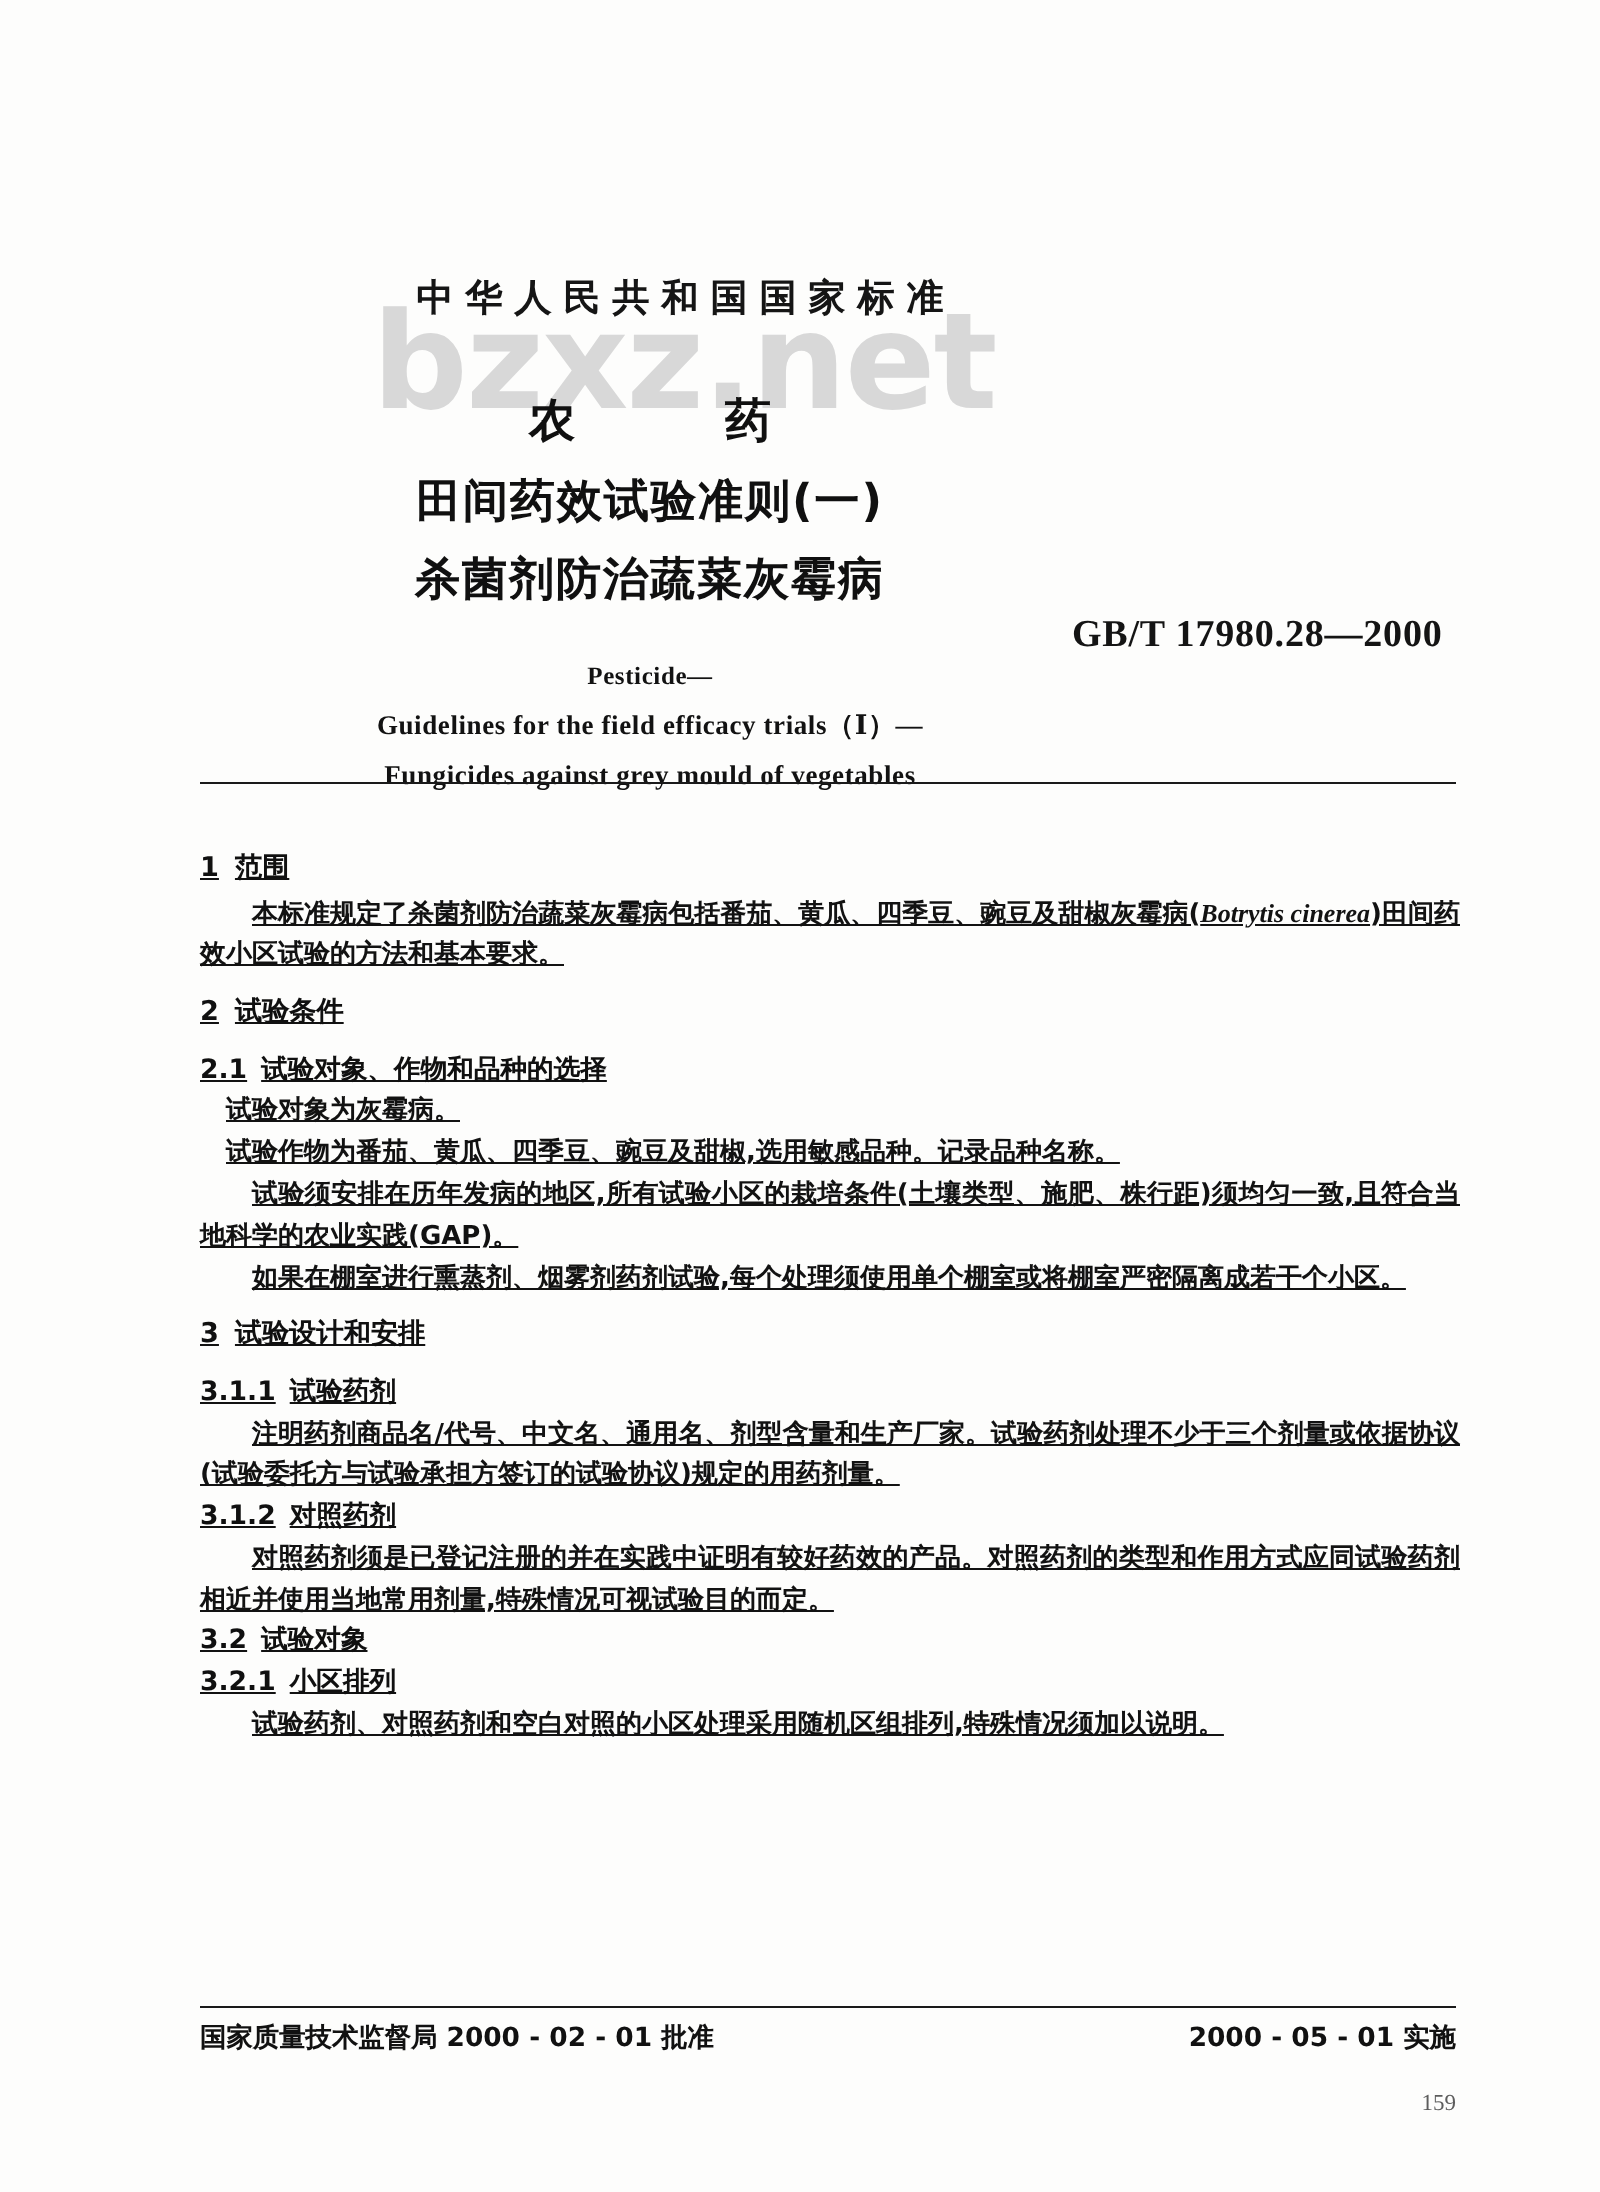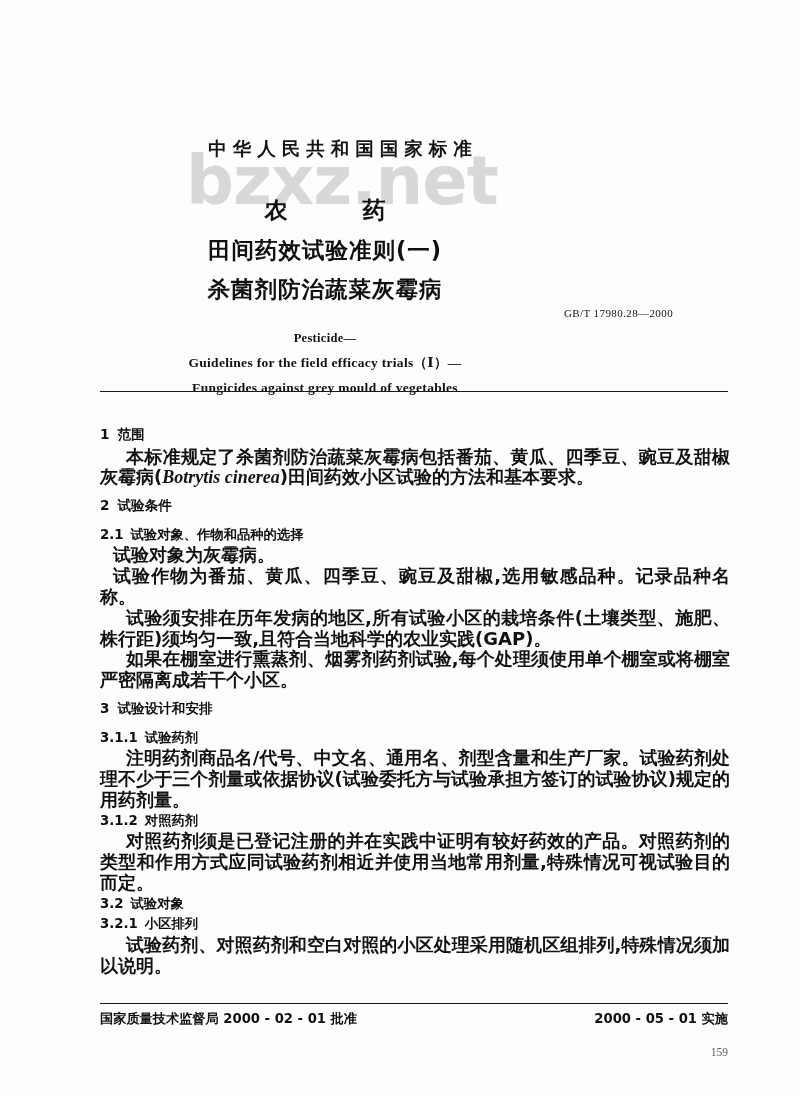--- a/index.html
+++ b/index.html
@@ -77,25 +77,25 @@
     font-size: 22.5px;
     letter-spacing: 1px;
     margin-left: -150px;
     color: #101010;
   }
   .cn-title-2 { margin-top: 9px; }
   .cn-title-3 { margin-top: 8px; }
 
   .std-no {
     position: absolute;
-    left: 564px;
+    left: 536px;
     top: 112px;
     font-family: "Liberation Serif", "DejaVu Serif", serif;
-    font-weight: normal;
-    font-size: 11px;
+    font-weight: bold;
+    font-size: 19px;
     letter-spacing: 0.4px;
     color: #141414;
     white-space: nowrap;
   }
 
   .en-block {
     margin-top: 26px;
     margin-left: -150px;
     text-align: center;
     font-family: "Liberation Serif", "DejaVu Serif", serif;
@@ -128,20 +128,21 @@
 
   
   .content {
     position: absolute;
     left: 100px;
     top: 424px;
     width: 630px;
     z-index: 3;
     font-size: 13.2px;
     line-height: 20.6px;
+    text-decoration: underline;
   }
 
   .h-sec {
     font-family: "DejaVu Sans", "Liberation Sans", sans-serif;
     font-weight: bold;
     font-size: 13.6px;
     color: #101010;
     margin: 0 0 2px 0;
   }
   .h-sec .num { margin-right: 8px; }
@@ -155,21 +156,21 @@
   }
   .h-sub .num { margin-right: 7px; }
 
   p.para {
     margin: 0;
     text-align: justify;
     text-justify: inter-character;
     text-indent: 26px;
     font-family: "DejaVu Sans", "Liberation Sans", sans-serif;
     font-weight: bold;
-    font-size: 18px;
+    font-size: 13px;
     line-height: 20.8px;
     color: #121212;
   }
   p.para.sub-indent {
     text-indent: 13px;
   }
   .sci {
     font-family: "Liberation Serif", "DejaVu Serif", serif;
     font-style: italic;
     font-weight: bold;

